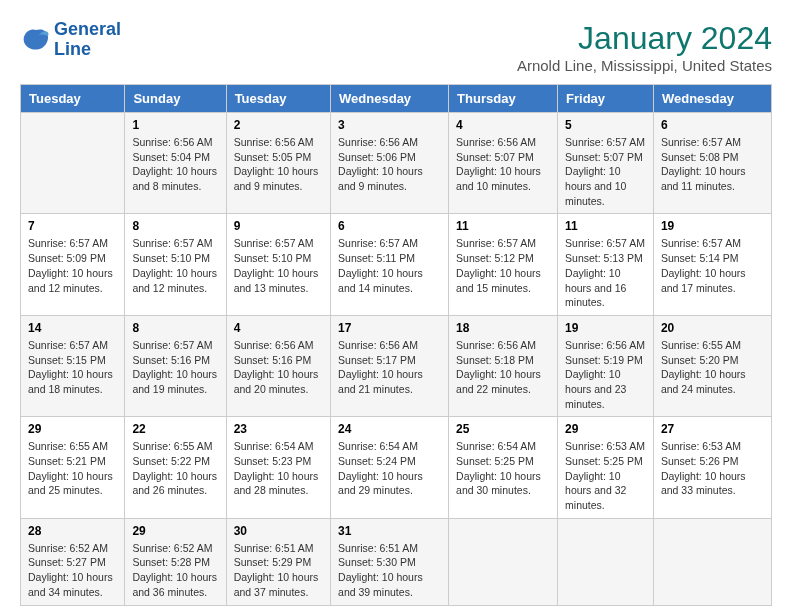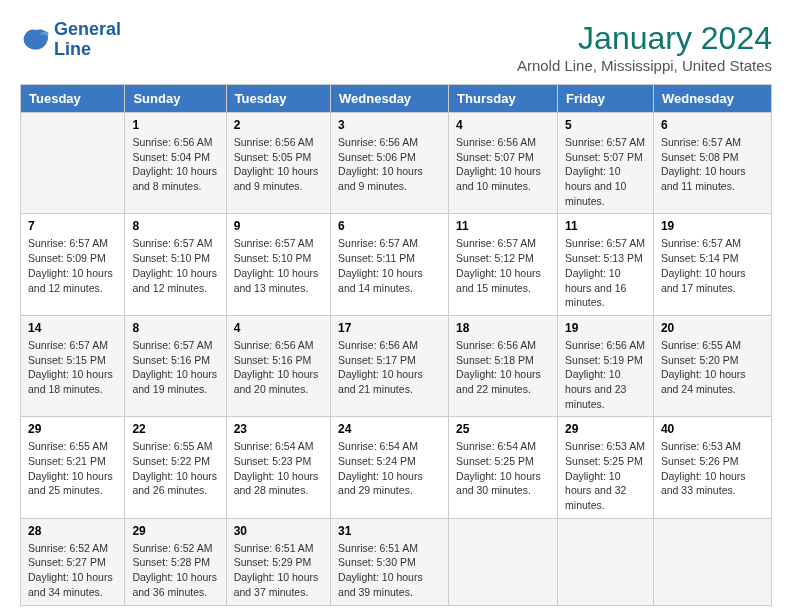--- a/index.html
+++ b/index.html
@@ -329,21 +329,21 @@
       </td>
         <td>
         <span class="day-number">29</span>
         <div class="day-info">
           Sunrise: 6:53 AM<br>
           Sunset: 5:25 PM<br>
           Daylight: 10 hours and 32 minutes.
         </div>
       </td>
         <td>
-        <span class="day-number">40</span>
+        <span class="day-number">27</span>
         <div class="day-info">
           Sunrise: 6:53 AM<br>
           Sunset: 5:26 PM<br>
           Daylight: 10 hours and 33 minutes.
         </div>
       </td>
       </tr>
       <tr>
         <td>
         <span class="day-number">28</span>

